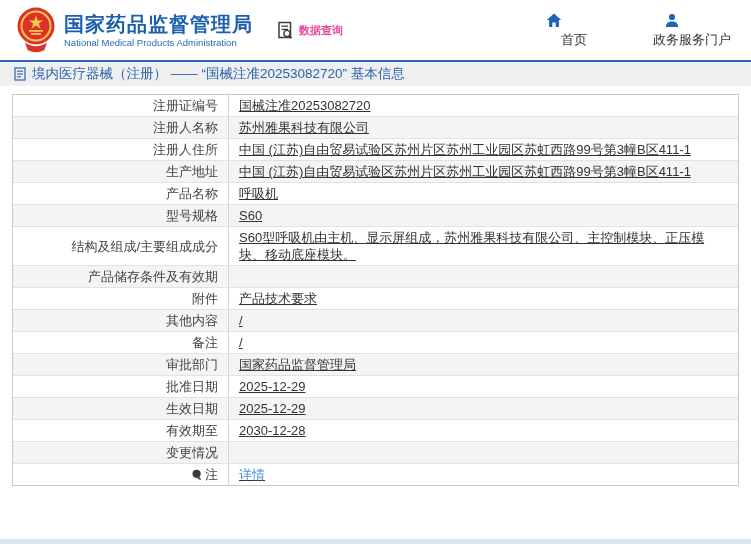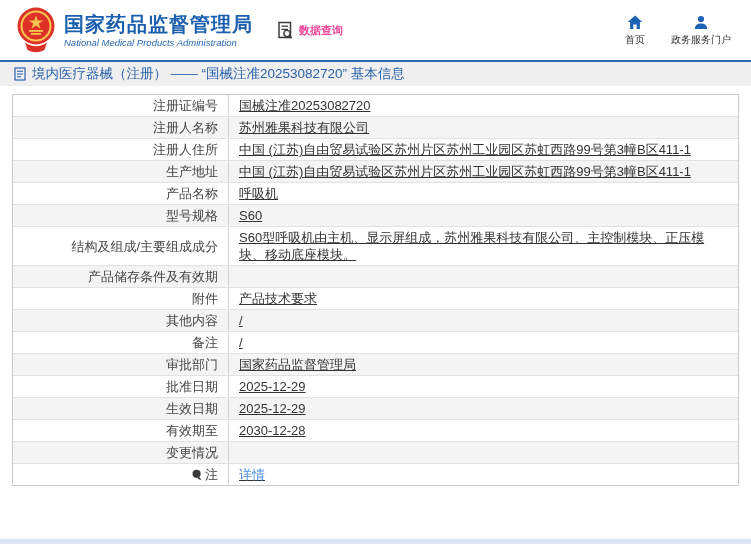--- a/index.html
+++ b/index.html
@@ -15,34 +15,34 @@
     padding:0 16px 0 16px; background:#ffffff;
   }
   .logo-block { display:flex; align-items:center; cursor:pointer; }
   .emblem { width:40px; height:46px; margin-right:8px; flex:0 0 auto; }
   .agency { display:flex; flex-direction:column; justify-content:center; }
   .agency-cn {
     color:#1b5fae; font-size:20px; font-weight:bold; letter-spacing:1px;
     line-height:24px; white-space:nowrap;
   }
   .agency-en {
-    color:#2a6ab4; font-size:9.5px; line-height:13px; white-space:nowrap;font-style:italic;
+    color:#2a6ab4; font-size:9.5px; line-height:13px; white-space:nowrap;
   }
   .data-query {
     display:flex; align-items:center; margin-left:22px; cursor:pointer;
   }
   .data-query svg { margin-right:4px; }
   .data-query-label { color:#ec4899; font-size:11px; font-weight:bold; }
   .header-spacer { flex:1; }
   .nav { display:flex; align-items:center; gap:26px; margin-right:4px; }
   .nav-item {
     display:flex; flex-direction:column; align-items:center; cursor:pointer;
     gap:3px; padding-top:2px;
   }
-  .nav-label { color:#333; font-size:10px; white-space:nowrap; }
+  .nav-label { color:#333; font-size:13px; white-space:nowrap;margin-left:40px; }
   
   .header-line { height:2px; background:#2a6ab4; }
   
   .breadcrumb {
     height:24px; background:#efefef; display:flex; align-items:center;
     padding:0 14px;
   }
   .breadcrumb svg { margin-right:6px; flex:0 0 auto; }
   .breadcrumb-text { color:#2a62ac; font-size:13.5px; white-space:nowrap; }
   

